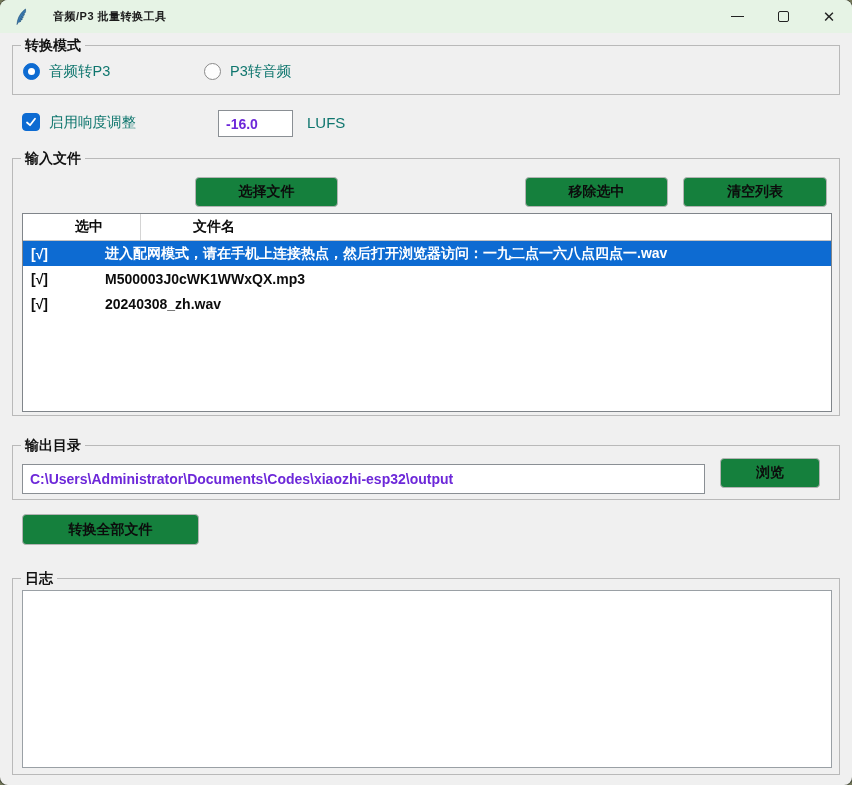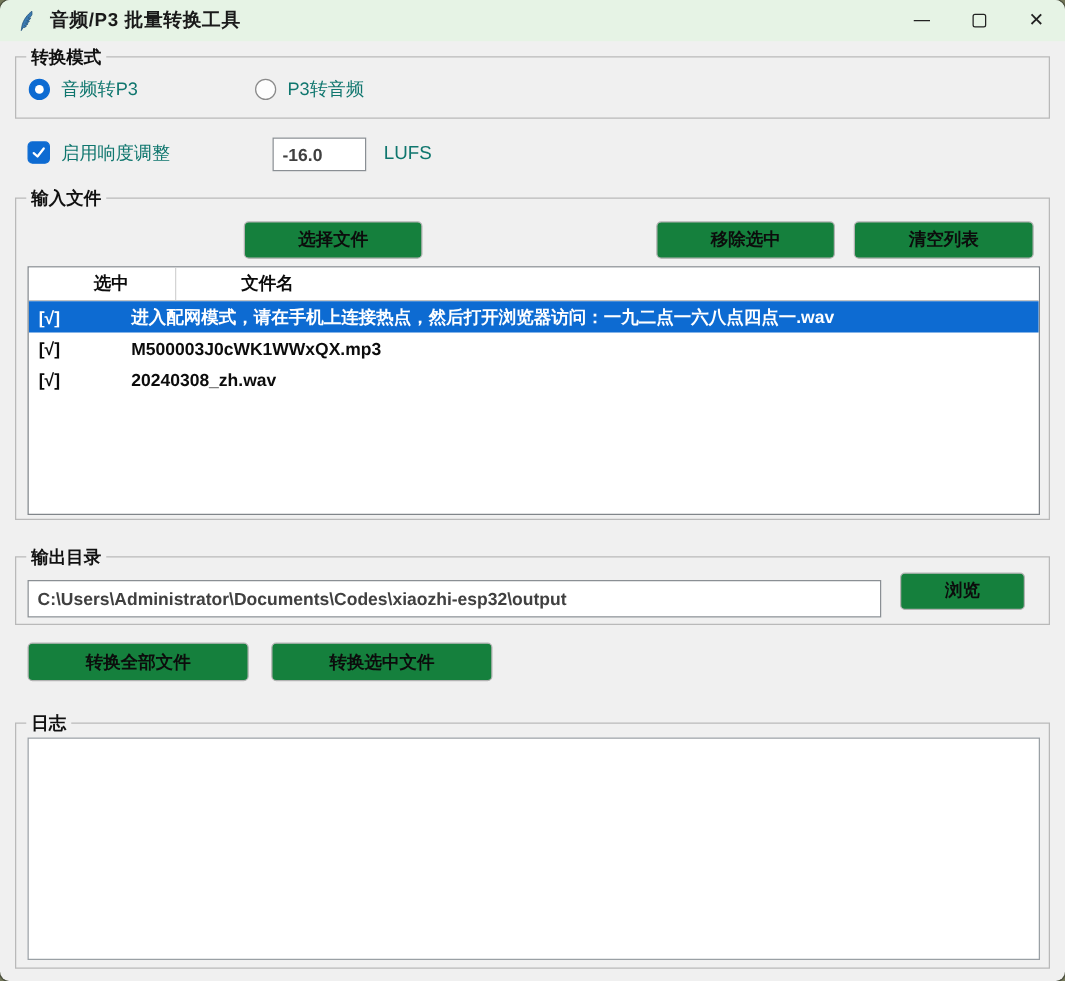--- a/index.html
+++ b/index.html
@@ -18,21 +18,21 @@
     box-shadow: 0 0 0 1px rgba(50,55,45,.6);
   }
   
   .titlebar {
     position: absolute; left: 0; top: 0; width: 852px; height: 33px;
     background: #e6f3e5;
     display: flex; align-items: center;
   }
   .app-icon { margin-left: 13px; width: 18px; height: 18px; flex: 0 0 auto; }
   .title-text {
-    margin-left: 9px; font-size: 15px; font-weight: bold; color: #1a1a1a;
+    margin-left: 22px; font-size: 11px; font-weight: bold; color: #1a1a1a;
     letter-spacing: .5px;
   }
   .win-controls { margin-left: auto; display: flex; height: 33px; }
   .win-btn {
     width: 46px; height: 33px; display: flex; align-items: center; justify-content: center;
     cursor: default; color: #222;
   }
   .min-glyph { width: 13px; height: 0; border-top: 1.6px solid #222; display: block; }
   .max-glyph { width: 11px; height: 11px; border: 1.6px solid #222; border-radius: 2px; display: block; }
   .close-glyph { font-size: 15px; line-height: 1; font-weight: 400; }
@@ -69,21 +69,21 @@
     border-radius: 4px;
     font-size: 14px; font-weight: bold; color: #0c0c0c;
     display: flex; align-items: center; justify-content: center;
     font-family: inherit; cursor: default; white-space: nowrap;
   }
   
   .entry {
     position: absolute;
     background: #fff;
     border: 1px solid #8a8f94;
-    font-size: 14px; font-weight: bold; color: #404040;
+    font-size: 14px; font-weight: bold; color: #6d28d9;
     padding: 0 7px;
     font-family: inherit;
     outline: none;
   }
   
   .file-table {
     position: absolute; left: 22px; top: 213px; width: 810px; height: 199px;
     background: #fff; border: 1px solid #80858a;
     overflow: hidden;
   }
@@ -185,20 +185,19 @@
     </div>
   </div>
 
   <div class="groupbox" style="left:12px; top:445px; width:828px; height:55px;">
     <span class="groupbox-label">输出目录</span>
   </div>
   <input class="entry" style="left: 22px; top: 464px; width: 683px; height: 30px;" value="C:\Users\Administrator\Documents\Codes\xiaozhi-esp32\output">
   <button class="btn" style="left:720px; top:458px; width:100px; height:30px;">浏览</button>
 
   <button class="btn" style="left:22px; top:514px; width:177px; height:31px;">转换全部文件</button>
-  <button class="btn" style="left:217px; top:514px; width:177px; height:31px;">转换选中文件</button>
 
   <div class="groupbox" style="left:12px; top:578px; width:828px; height:197px;">
     <span class="groupbox-label">日志</span>
   </div>
   <div class="log-area"></div>
 
 </div>
 
 </body></html>

